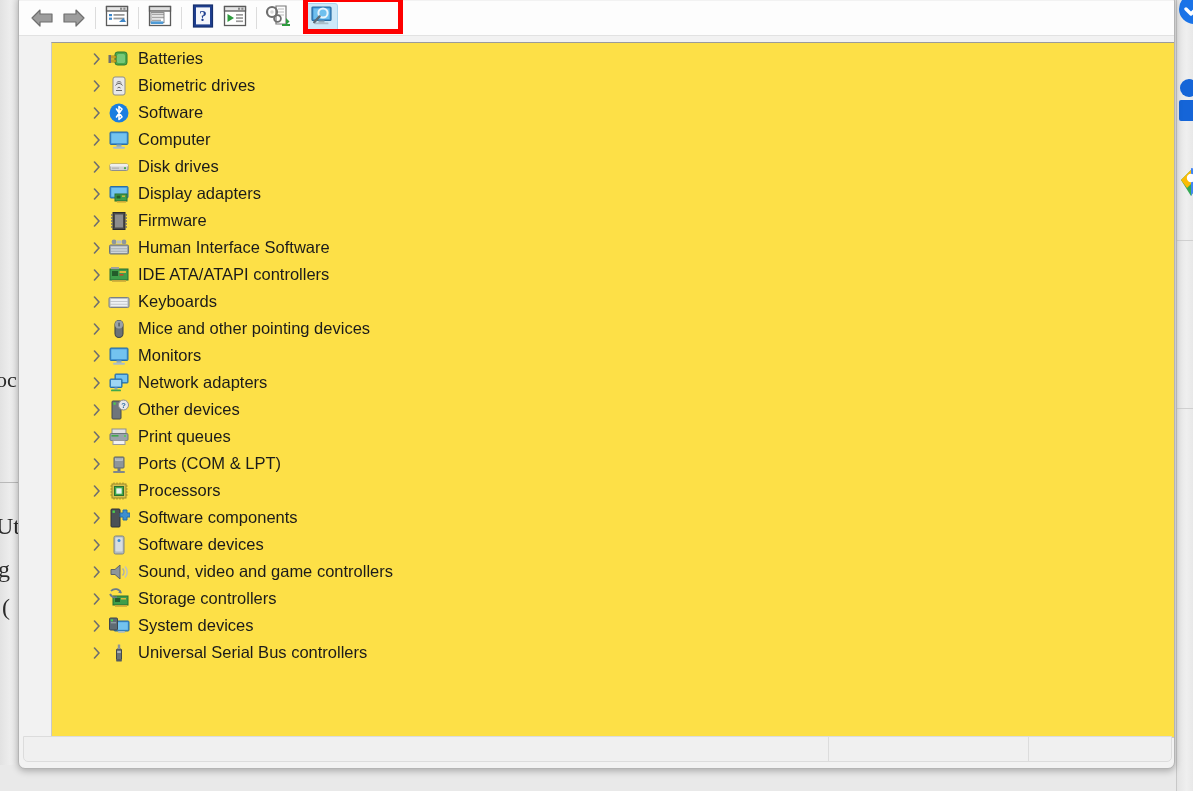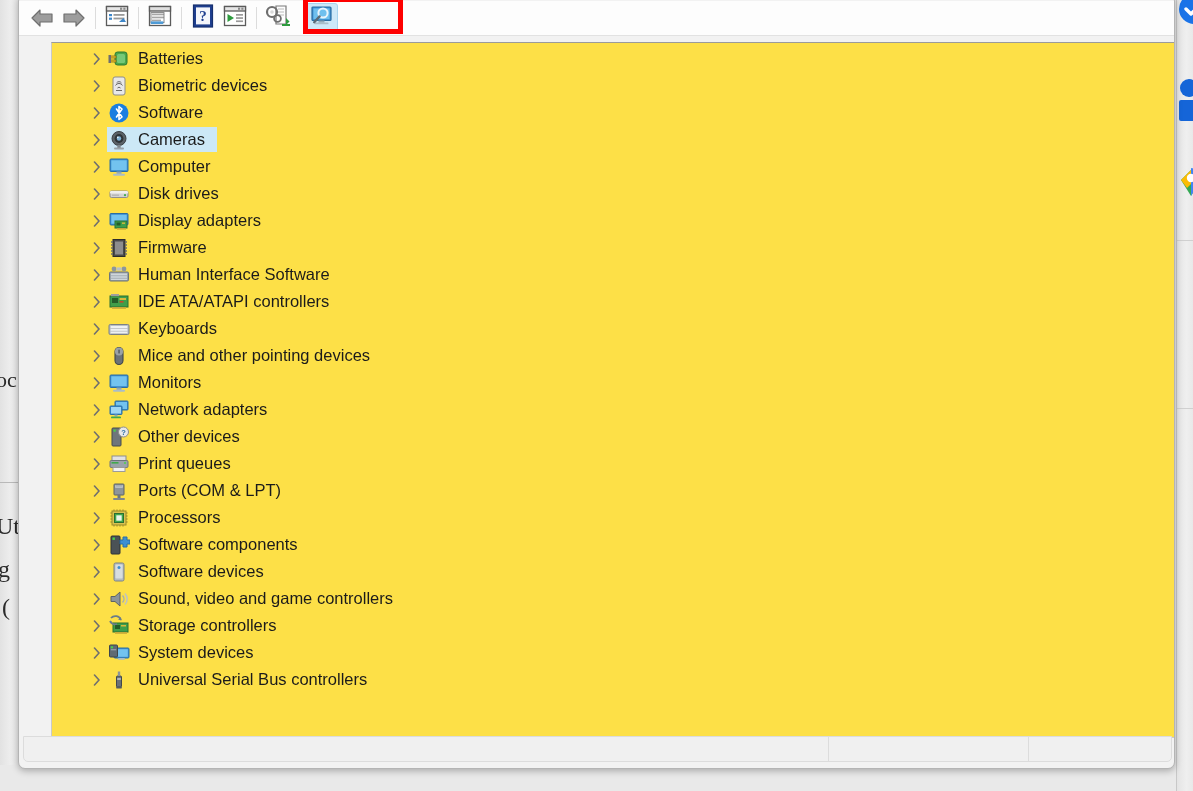--- a/index.html
+++ b/index.html
@@ -335,54 +335,35 @@
             </span>
             <span class="ico">
               <svg width="22" height="22" viewBox="0 0 22 22">
                 <rect x="5" y="2" width="12" height="18" rx="2" fill="#e8e8e8" stroke="#8d8d8d" stroke-width="1"></rect>
                 <path d="M8.5 8 a3 3 0 0 1 5 0" fill="none" stroke="#6a6a6a" stroke-width="1"></path>
                 <path d="M7.5 10.5 a4 4 0 0 1 7 0" fill="none" stroke="#6a6a6a" stroke-width="1"></path>
                 <path d="M9.5 13 a2 2 0 0 1 3 0" fill="none" stroke="#6a6a6a" stroke-width="1"></path>
                 <path d="M8 15.5 h6" stroke="#6a6a6a" stroke-width="1"></path>
               </svg>
             </span>
-            <span class="label">Biometric devices</span>
+            <span class="label">Biometric drives</span>
           </div>
           <div class="row">
             <span class="chev">
               <svg width="8" height="12" viewBox="0 0 8 12">
                 <path d="M1.5 1 L6 6 L1.5 11" fill="none" stroke="#6f6f6f" stroke-width="1.6" stroke-linecap="round" stroke-linejoin="round"></path>
               </svg>
             </span>
             <span class="ico">
               <svg width="22" height="22" viewBox="0 0 22 22">
                 <circle cx="11" cy="11" r="9.5" fill="#1a7ee0"></circle>
                 <path d="M8.5 7 L14 15 L11 17.5 L11 4.5 L14 7 L8.5 15" fill="none" stroke="#ffffff" stroke-width="1.6" stroke-linejoin="round" stroke-linecap="round"></path>
               </svg>
             </span>
             <span class="label">Software</span>
-          </div>
-          <div class="row selected">
-            <span class="hl" style="width: 109.938px;"></span>
-            <span class="chev">
-              <svg width="8" height="12" viewBox="0 0 8 12">
-                <path d="M1.5 1 L6 6 L1.5 11" fill="none" stroke="#6f6f6f" stroke-width="1.6" stroke-linecap="round" stroke-linejoin="round"></path>
-              </svg>
-            </span>
-            <span class="ico">
-              <svg width="22" height="22" viewBox="0 0 22 22">
-                <circle cx="11" cy="9.5" r="7" fill="#5b6268" stroke="#3a4045" stroke-width="1"></circle>
-                <circle cx="11" cy="9.5" r="4.4" fill="#2f3539"></circle>
-                <circle cx="11" cy="9.5" r="2.2" fill="#7fb2d6"></circle>
-                <circle cx="9.8" cy="8.3" r="0.9" fill="#e3f1fa"></circle>
-                <rect x="9.3" y="16" width="3.4" height="3" fill="#7c858c"></rect>
-                <rect x="6" y="18.5" width="10" height="2" rx="1" fill="#9aa3aa"></rect>
-              </svg>
-            </span>
-            <span class="label">Cameras</span>
           </div>
           <div class="row">
             <span class="chev">
               <svg width="8" height="12" viewBox="0 0 8 12">
                 <path d="M1.5 1 L6 6 L1.5 11" fill="none" stroke="#6f6f6f" stroke-width="1.6" stroke-linecap="round" stroke-linejoin="round"></path>
               </svg>
             </span>
             <span class="ico">
               <svg width="22" height="22" viewBox="0 0 22 22">
                 <rect x="2" y="3" width="18" height="12.5" rx="1" fill="#3d8fd0" stroke="#2b6ea3" stroke-width="1"></rect>

